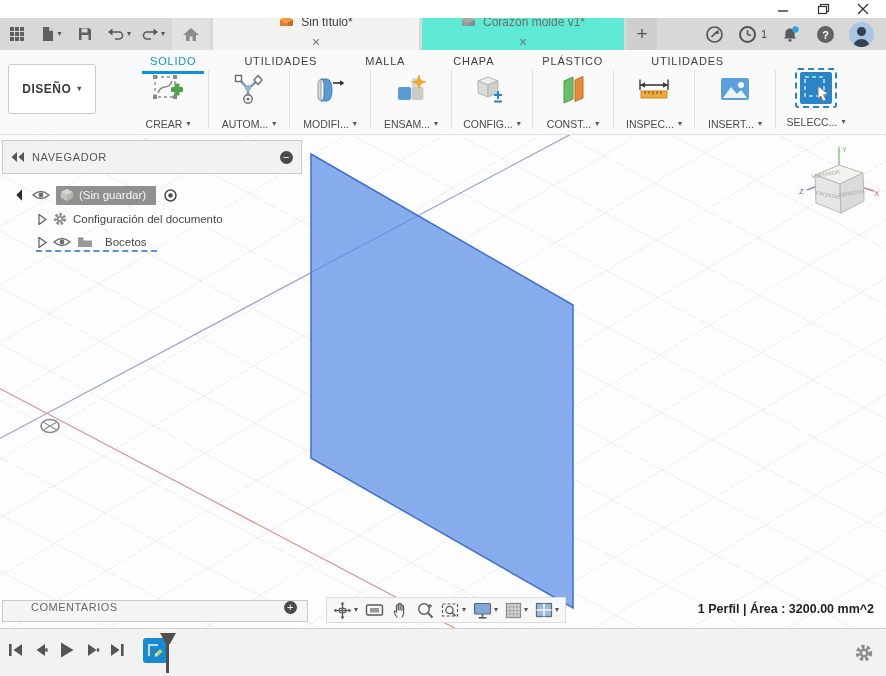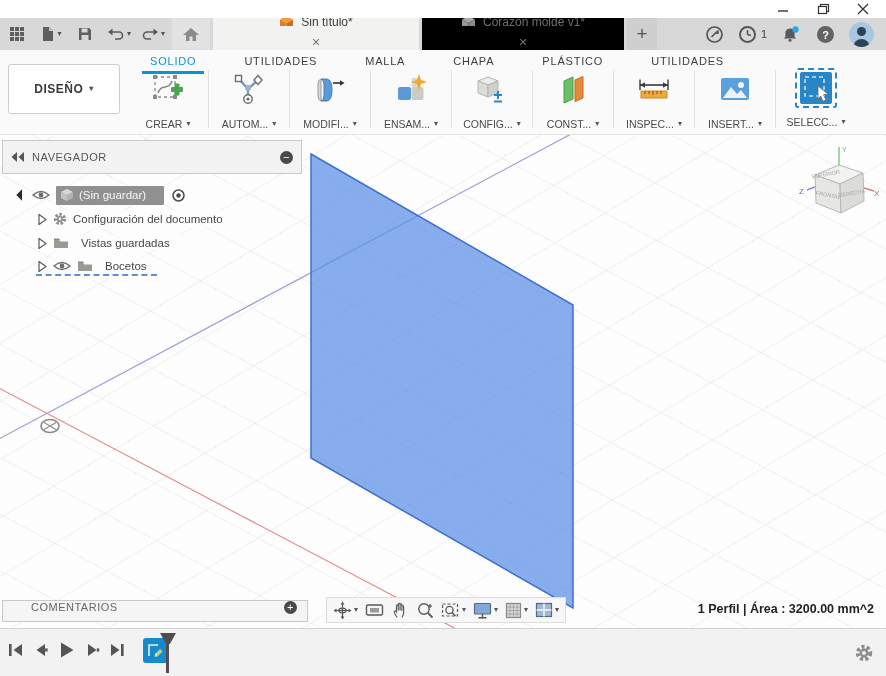--- a/index.html
+++ b/index.html
@@ -12,36 +12,36 @@
   .winbtn { width:14px; height:12px; display:flex; align-items:center; justify-content:center; cursor:default; }
 
   
   .appbar { position:absolute; top:18px; left:0; width:886px; height:32px; background:#d8d8d8;
             display:flex; align-items:stretch; }
   .appbtn { width:34px; display:flex; align-items:center; justify-content:center; gap:2px; }
   .caret { font-size:8px; color:#555; line-height:1; }
   .homebtn { width:38px; background:#e2e2e2; display:flex; align-items:center; justify-content:center; margin-left:2px; }
   .doctab { display:flex; align-items:center; gap:8px; padding:0 12px; font-size:12px;flex-direction:column; }
   .doctab.active { background:#f2f2f1; width:206px; color:#3c3c3c; margin-left:3px; }
-  .doctab.inactive { background:#000000; width:202px; color:#6e6e6e; margin-left:3px; }
+  .doctab.inactive { background:#5eead4; width:202px; color:#6e6e6e; margin-left:3px; }
   .doctab .tablabel { flex:1; text-align:center; white-space:nowrap; overflow:hidden; }
   .tabclose { font-size:14px; color:#777; }
   .plustab { width:30px; background:#cfcfcf; display:flex; align-items:center; justify-content:center;
              font-size:19px; color:#555; margin-left:3px; }
   .appbar-right { display:flex; align-items:center; margin-left:auto; gap:14px; padding-right:12px; }
   .jobnum { font-size:11px; color:#444; margin-left:-10px; }
   .avatar { width:25px; height:25px; border-radius:50%; background:#a9c6e3; overflow:hidden; }
 
   
   .ribbon { position:absolute; top:50px; left:0; width:886px; height:85px; background:#fafafa;
             border-bottom:1px solid #e3e3e3; }
   .ribbontabs { position:absolute; top:2px; left:142px; display:flex; gap:32px;text-align:right; }
   .rtab { font-size:11px; letter-spacing:.8px; color:#3d3d3d; padding:3px 8px 4px; }
   .rtab.active { color:#0696d7; border-bottom:3px solid #0696d7; }
-  .workspace { position:absolute; left:8px; top:14px; width:112px; height:50px; background:#fff;
+  .workspace { position:absolute; left:8px; top:14px; width:88px; height:50px; background:#fff;
                border:1px solid #ccc; border-radius:3px; display:flex; align-items:center; justify-content:center;
                gap:6px; font-size:12px; font-weight:bold; letter-spacing:.5px; color:#3a3a3a; }
   .groups { position:absolute; left:128px; top:18px; display:flex; align-items:stretch; }
   .group { width:80px; display:flex; flex-direction:column; align-items:center; justify-content:flex-start; }
   .gicon { height:40px; display:flex; align-items:center; justify-content:center; margin-top:2px; }
   .gicon.selected { border:2px dashed #2a85c7; border-radius:3px; padding:2px; margin-top:0; }
   .glabel { margin-top:8px; font-size:10.5px; color:#4a4a4a; display:flex; gap:4px; align-items:center; white-space:nowrap; }
   .sep { width:1px; background:#e2e2e2; margin:2px 0; }
 
   
@@ -55,21 +55,21 @@
   
   .navigator { position:absolute; top:5px; left:2px; width:300px; }
   .navheader { height:21px; background:#f2f2f2; border:1px solid #c9c9c9; display:flex; align-items:center;
                padding:16px 8px; gap:8px; font-size:11px; color:#555; letter-spacing:.6px; }
   .navheader .spacer { flex:1; }
   .circlebtn { width:13px; height:13px; border-radius:50%; background:#4a4a4a; color:#fff; display:flex;
                align-items:center; justify-content:center; font-size:11px; line-height:1; }
   .tree { margin-top:9px; font-size:11.5px; color:#474747; }
   .trow { height:24px; display:flex; align-items:center; gap:6px; }
   .trow .fill { display:inline-flex; align-items:center; gap:6px; background:rgba(252,252,252,0.8); padding:2px 10px 2px 2px; }
-  .rootsel { display:flex; align-items:center; gap:5px; background:#909090; color:#f7f7f7; padding:2px 18px 3px 4px; border-radius:1px; }
+  .rootsel { display:flex; align-items:center; gap:5px; background:#909090; color:#f7f7f7; padding:2px 10px 3px 4px; border-radius:1px; }
   .indent1 { padding-left:16px; }
   .indent2 { padding-left:34px; }
   .tri-solid { width:0; height:0; border-left:8px solid #2b2b2b; border-bottom:8px solid transparent; transform:rotate(-45deg); }
   .dash-underline { border-bottom:2px dashed #5b8fd6; }
 
   
   .comments { position:absolute; left:2px; top:465px; width:306px; height:22px; background:#f5f5f5;
               border:1px solid #c9c9c9; display:flex; align-items:center; padding:0 10px 8px 28px; gap:8px;
               font-size:11px; color:#666; letter-spacing:.5px; }
   .comments .spacer { flex:1; }
@@ -456,32 +456,20 @@
             </svg>
           <svg width="14" height="14">
               <circle cx="7" cy="7" r="4.6" fill="none" stroke="#8a8a8a" stroke-width="3" stroke-dasharray="2.4 1.7"></circle>
               <circle cx="7" cy="7" r="3.1" fill="#8a8a8a"></circle>
               <circle cx="7" cy="7" r="1.4" fill="#fafafa"></circle>
             </svg>
           <span>Configuración del documento</span>
         </span>
       </div>
 
-      <div class="trow indent2">
-        <span class="fill">
-          <svg width="9" height="11">
-              <polygon points="1,0.5 8,5.5 1,10.5" fill="#fdfdfd" stroke="#5a5a5a" stroke-width="1.2"></polygon>
-            </svg>
-          <svg width="16" height="12">
-              <path d="M1 3 h5 l1.5 1.5 H15 V11 H1 z" fill="#9b9b95"></path>
-              <path d="M1 1.5 h5 l1 1.5 H1 z" fill="#8a8a84"></path>
-            </svg>
-          <span style="padding-left:6px">Vistas guardadas</span>
-        </span>
-      </div>
 
 
       <div class="trow indent2">
         <span class="fill dash-underline">
           <svg width="9" height="11">
               <polygon points="1,0.5 8,5.5 1,10.5" fill="#fdfdfd" stroke="#5a5a5a" stroke-width="1.2"></polygon>
             </svg>
           <svg width="18" height="12">
               <path d="M1 6 Q9 -1 17 6 Q9 13 1 6 z" fill="none" stroke="#6e6e6e" stroke-width="1.4"></path>
               <circle cx="9" cy="6" r="2.4" fill="#6e6e6e"></circle>

